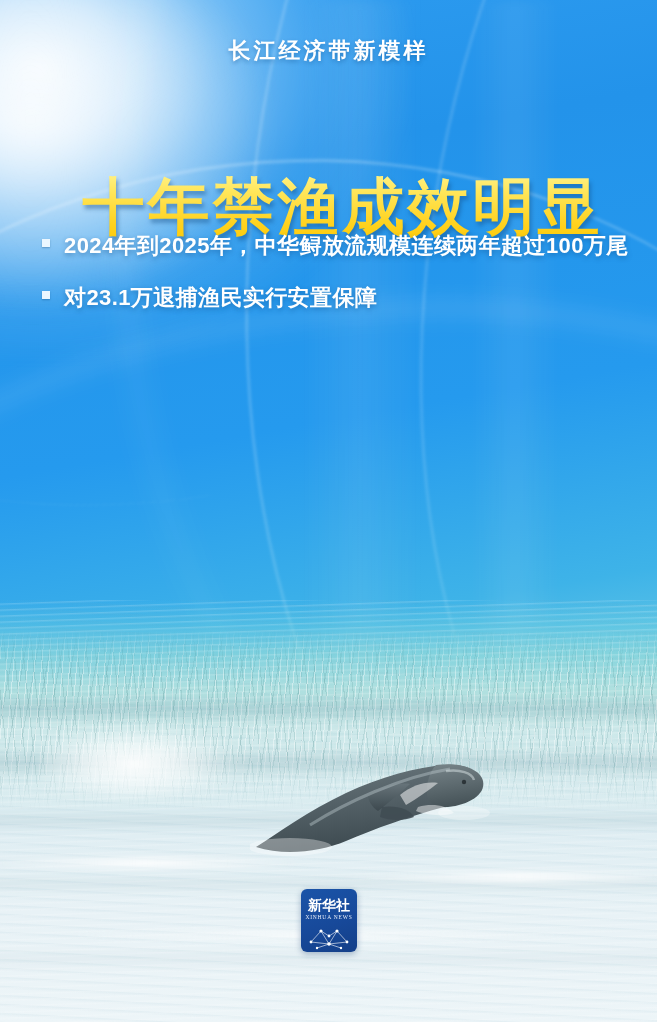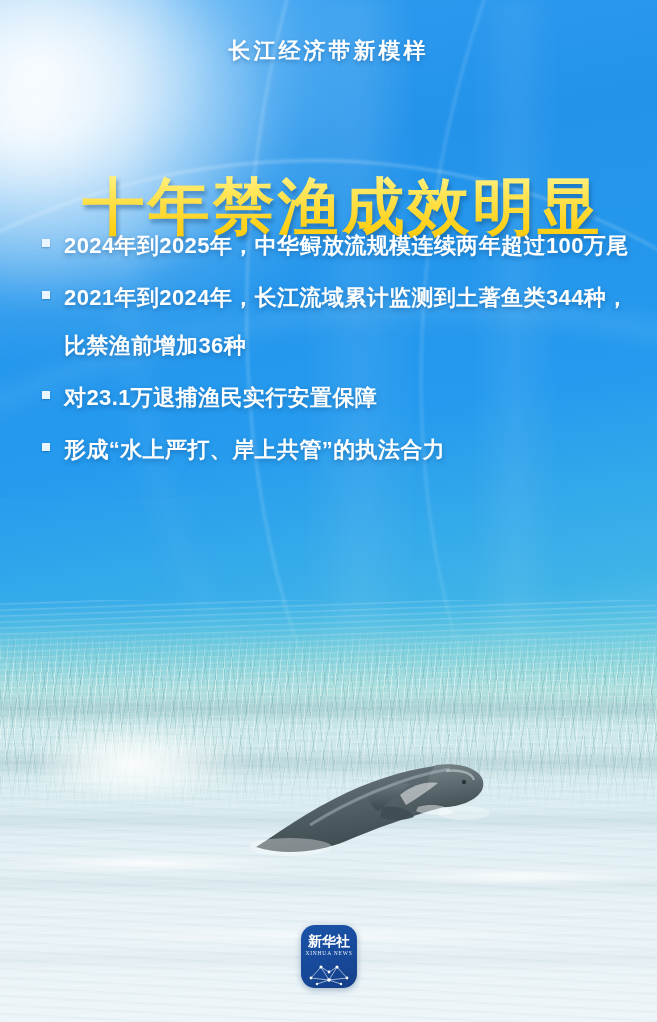--- a/index.html
+++ b/index.html
@@ -176,23 +176,23 @@
     font-size:22px;
     line-height:48px;
     font-weight:700;
     letter-spacing:.4px;
     text-shadow:0 2px 5px rgba(14,72,130,.45);
     font-family:"Liberation Sans","DejaVu Sans",sans-serif;
   }
 
   
   .logo{
-    position:absolute;left:301px;top:925px;width:56px;height:63px;
+    position:absolute;left:301px;top:889px;width:56px;height:63px;
     background:linear-gradient(160deg,#1a54a8 0%,#17499a 55%,#143f88 100%);
-    border-radius:14px;
+    border-radius:6px;
     box-shadow:0 2px 6px rgba(20,60,110,.35);
     overflow:hidden;
   }
   .logo-cn{
     position:absolute;left:0;right:0;top:8px;
     text-align:center;color:#fff;
     font-size:14px;font-weight:700;letter-spacing:0px;
     font-family:"Liberation Serif","DejaVu Serif",serif;
   }
   .logo-en{
@@ -280,29 +280,21 @@
 
   <h1 class="title">十年禁渔成效明显</h1>
 
   <div class="bullets">
     <div class="bullet">
       <span class="dot"></span>
       <span class="btext">2024年到2025年，中华鲟放流规模连续两年超过100万尾</span>
     </div>
     <div class="bullet">
       <span class="dot"></span>
-      <span class="btext">2021年到2024年，长江流域累计监测到土著鱼类344种，比禁渔前增加36种</span>
-    </div>
-    <div class="bullet">
-      <span class="dot"></span>
       <span class="btext">对23.1万退捕渔民实行安置保障</span>
-    </div>
-    <div class="bullet">
-      <span class="dot"></span>
-      <span class="btext">形成“水上严打、岸上共管”的执法合力</span>
     </div>
   </div>
 
   <div class="logo">
     <div class="logo-cn">新华社</div>
     <div class="logo-en">XINHUA NEWS</div>
     <svg class="logo-net" viewBox="0 0 56 30" xmlns="http://www.w3.org/2000/svg">
       <g stroke="#ffffff" stroke-width=".7" opacity=".85" fill="none">
         <path d="M10,20 L20,9 L28,14 L36,9 L46,20"></path>
         <path d="M20,9 L28,22 L36,9"></path>

